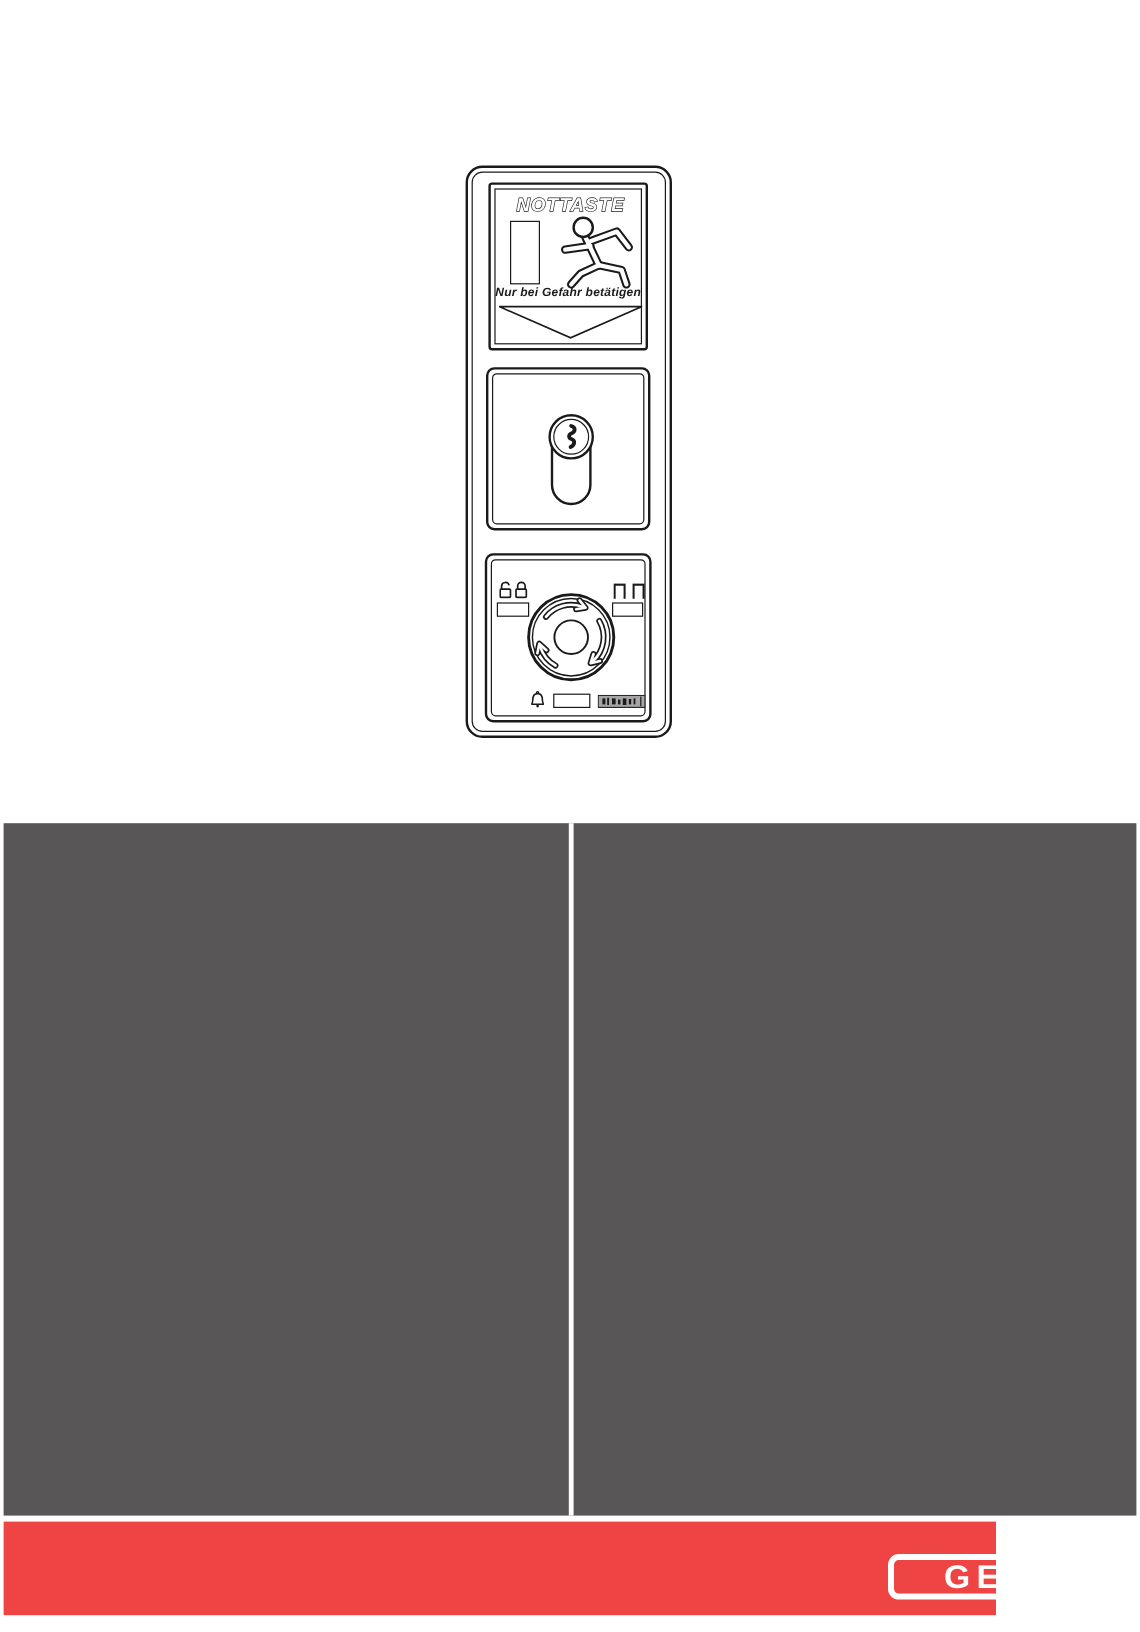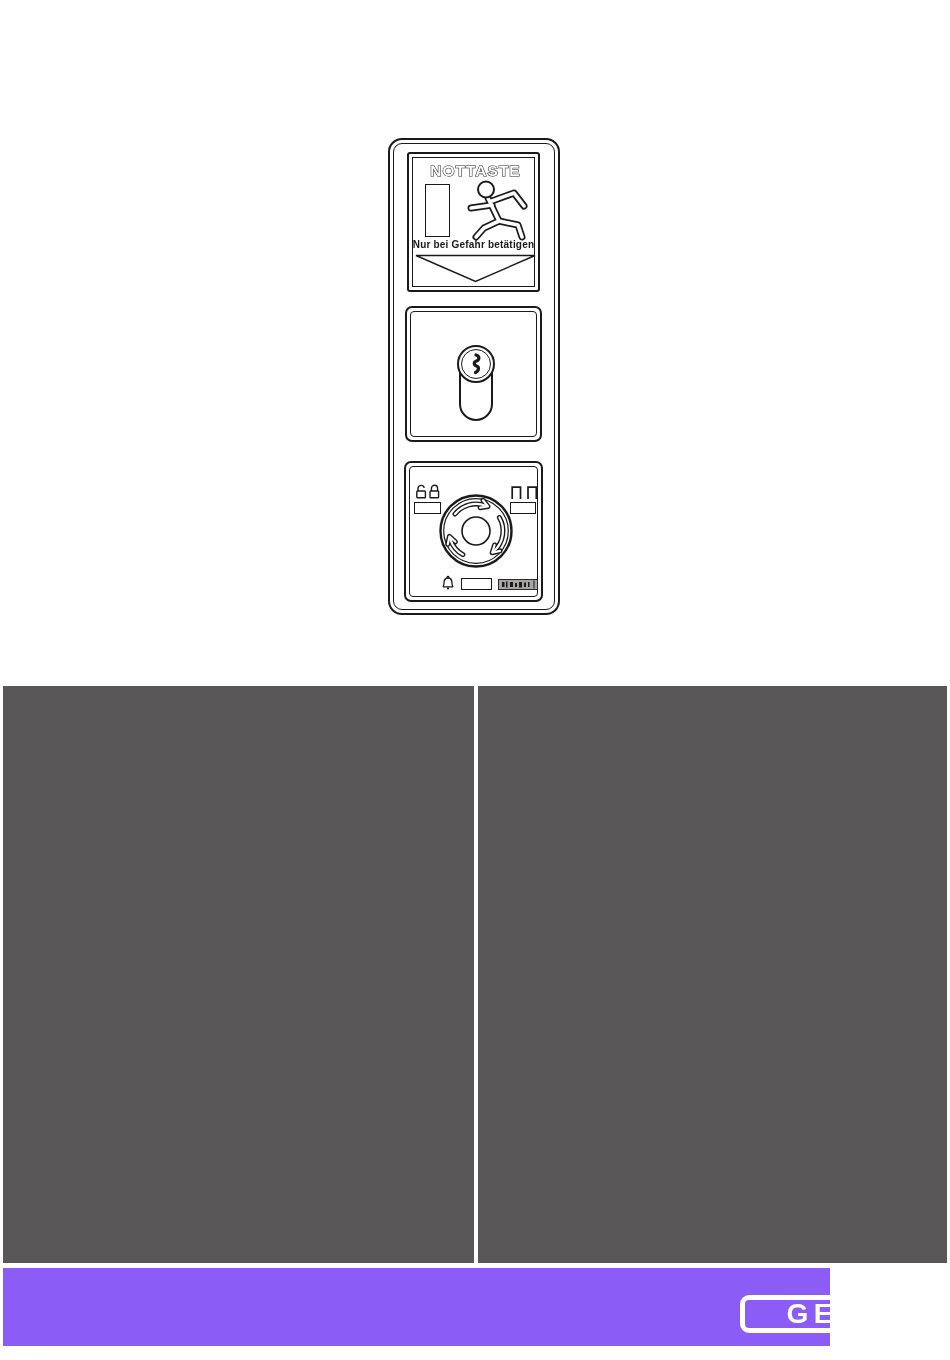--- a/index.html
+++ b/index.html
@@ -1,39 +1,39 @@
 <!DOCTYPE html>
 <html><head>
 <meta charset="utf-8">
 <style>
   html,body{margin:0;padding:0;background:#fff;}
   .page{position:relative;width:950px;height:1360px;background:#fff;overflow:hidden;
         font-family:"Liberation Sans",sans-serif;}
   .abs{position:absolute;}
   
-  .device{left:388px;top:138px;width:172px;height:477px;}
+  .device{left:388px;top:138px;width:172px;height:477px;font-style:italic;}
   .frame-outer{left:0;top:0;width:172px;height:477px;border:2.5px solid #1a1a1a;border-radius:14px;box-sizing:border-box;}
   .frame-inner{left:5px;top:5px;width:162px;height:467px;border:1px solid #1a1a1a;border-radius:9px;box-sizing:border-box;}
   .module{box-sizing:border-box;border:2px solid #1a1a1a;background:#fff;}
   .module-inner{position:absolute;left:3px;top:3px;right:3px;bottom:3px;border:1px solid #1a1a1a;}
   .m1{left:19px;top:14px;width:133px;height:140px;border-radius:3px;}
   .m2{left:17px;top:168px;width:137px;height:136px;border-radius:7px;border-width:2.5px;}
   .m2 .module-inner{border-radius:4px;}
   .m3{left:16px;top:323px;width:139px;height:141px;border-radius:7px;border-width:2.5px;}
   .m3 .module-inner{border-radius:4px;}
   .door-rect{left:16px;top:30px;width:25px;height:53px;border:1.5px solid #1a1a1a;box-sizing:border-box;}
   .warning{left:0;top:85px;width:100%;text-align:center;font-size:10px;font-weight:bold;color:#1a1a1a;letter-spacing:0.2px;}
   .indicator{border:1.5px solid #1a1a1a;box-sizing:border-box;background:#fff;}
   .ind-left{left:8px;top:39px;width:27px;height:12px;}
   .ind-right{left:104px;top:39px;width:26px;height:12px;}
   .btn-rect{left:55px;top:115px;width:31px;height:12px;border:1px solid #1a1a1a;box-sizing:border-box;background:#fff;}
   
   .content-panel{left:3px;top:686px;width:944px;height:577px;background:#585657;}
   .divider{left:471px;top:0;width:4px;height:577px;background:#ffffff;}
-  .footer-bar{left:3px;top:1268px;width:827px;height:78px;background:#8b5cf6;}
+  .footer-bar{left:3px;top:1268px;width:827px;height:78px;background:#ef4444;}
   .geze-logo{left:737px;top:27px;width:186px;height:38px;border:5px solid #fff;border-radius:9px;
              box-sizing:border-box;display:flex;align-items:center;justify-content:center;}
   .geze-text{color:#fff;font-weight:bold;font-size:26px;letter-spacing:5px;text-indent:5px;
              transform:scaleY(1.05) scaleX(1.08);}
 </style>
 </head>
 <body>
 
 <div class="page">
 

